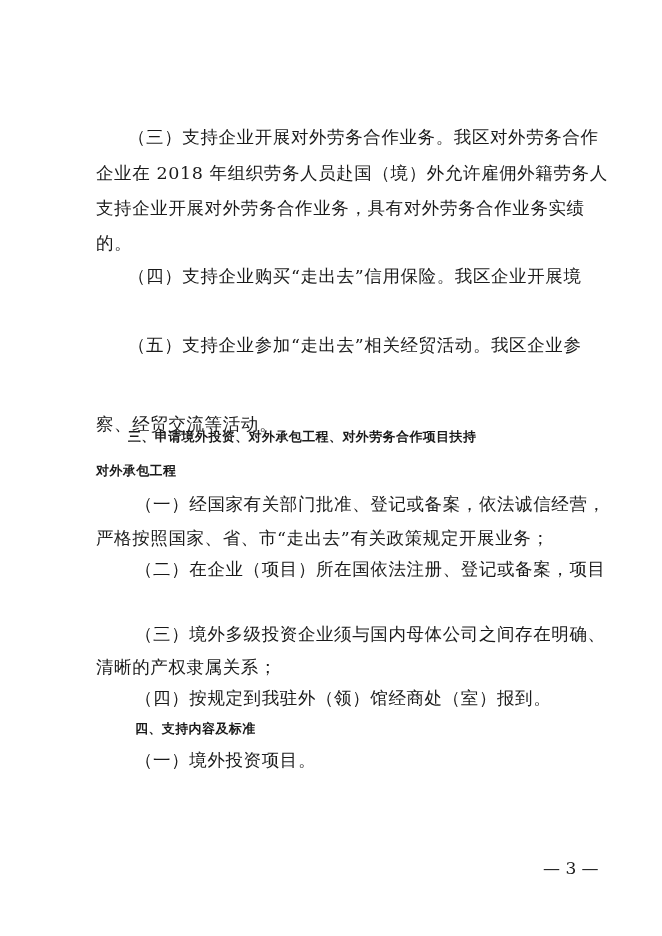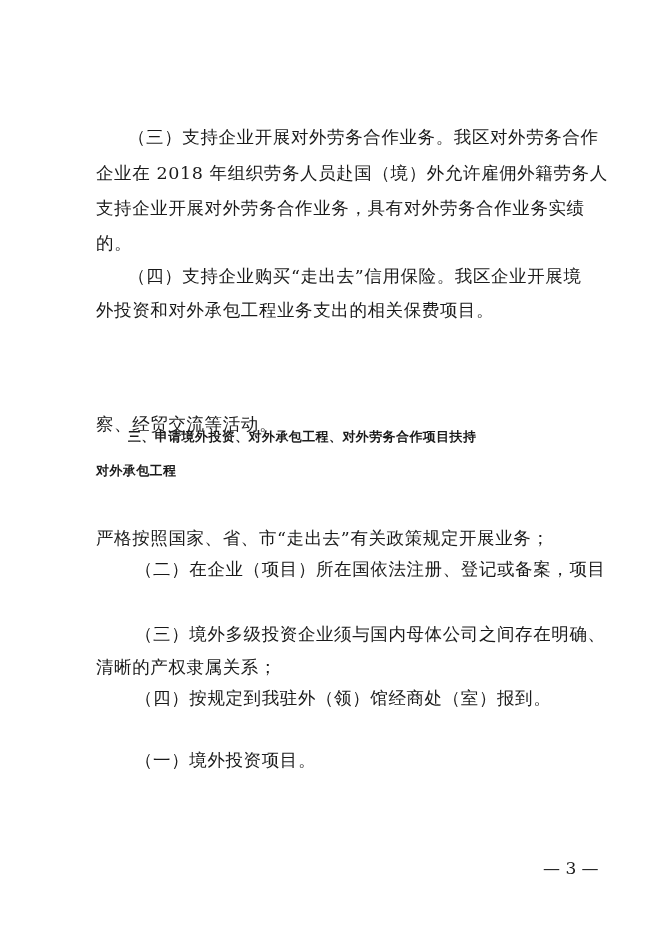--- a/index.html
+++ b/index.html
@@ -16,33 +16,35 @@
 <body>
 
 <div class="page">
 
   <div class="line ind2" style="top:127px">（三）支持企业开展对外劳务合作业务。我区对外劳务合作</div>
   <div class="line" style="top:163px">企业在 2018 年组织劳务人员赴国（境）外允许雇佣外籍劳务人</div>
   <div class="line" style="top:198px">支持企业开展对外劳务合作业务，具有对外劳务合作业务实绩</div>
   <div class="line" style="top:233px">的。</div>
 
   <div class="line ind2" style="top:266px">（四）支持企业购买“走出去”信用保险。我区企业开展境</div>
-  <div class="line" style="top:300px">外投资和对外承包工程业务支出的相关保费项目。</div>
 
+  <div class="line ind2" style="top:335px">（五）支持企业参加“走出去”相关经贸活动。我区企业参</div>
   <div class="line" style="top:414px">察、经贸交流等活动。</div>
 
   <div class="line ind2 bold" style="top:427px">三、申请境外投资、对外承包工程、对外劳务合作项目扶持</div>
   <div class="line bold" style="top:461px">对外承包工程</div>
 
+  <div class="line ind2b" style="top:494px">（一）经国家有关部门批准、登记或备案，依法诚信经营，</div>
   <div class="line" style="top:528px">严格按照国家、省、市“走出去”有关政策规定开展业务；</div>
 
   <div class="line ind2b" style="top:559px">（二）在企业（项目）所在国依法注册、登记或备案，项目</div>
 
   <div class="line ind2b" style="top:624px">（三）境外多级投资企业须与国内母体公司之间存在明确、</div>
   <div class="line" style="top:657px">清晰的产权隶属关系；</div>
 
   <div class="line ind2b" style="top:688px">（四）按规定到我驻外（领）馆经商处（室）报到。</div>
 
+  <div class="line ind2b bold" style="top:719px">四、支持内容及标准</div>
 
   <div class="line ind2b" style="top:750px">（一）境外投资项目。</div>
 
   <div class="pagenum">— 3 —</div>
 </div>
 
 </body></html>

